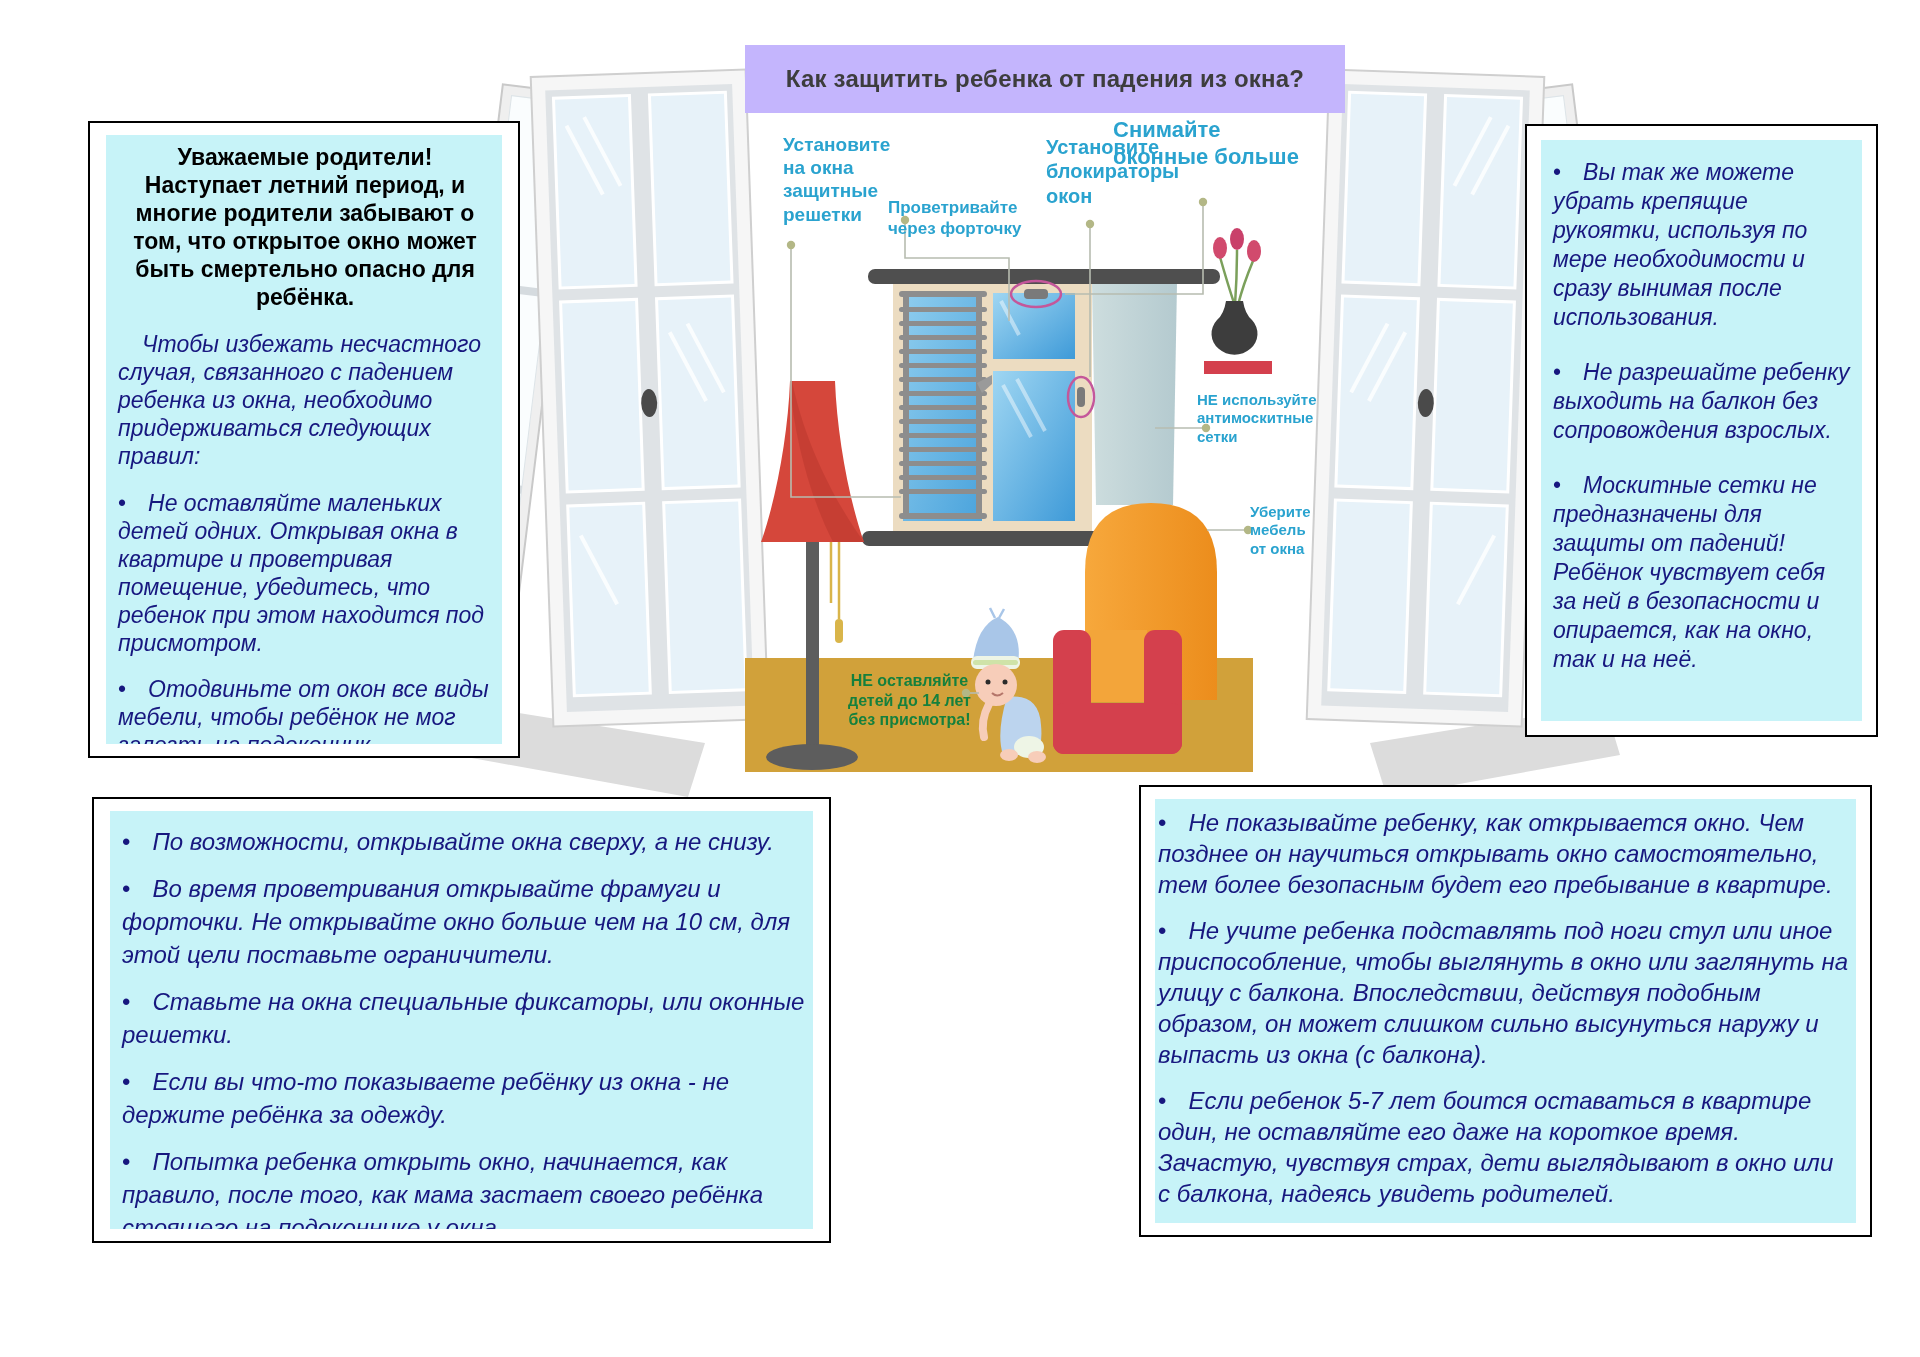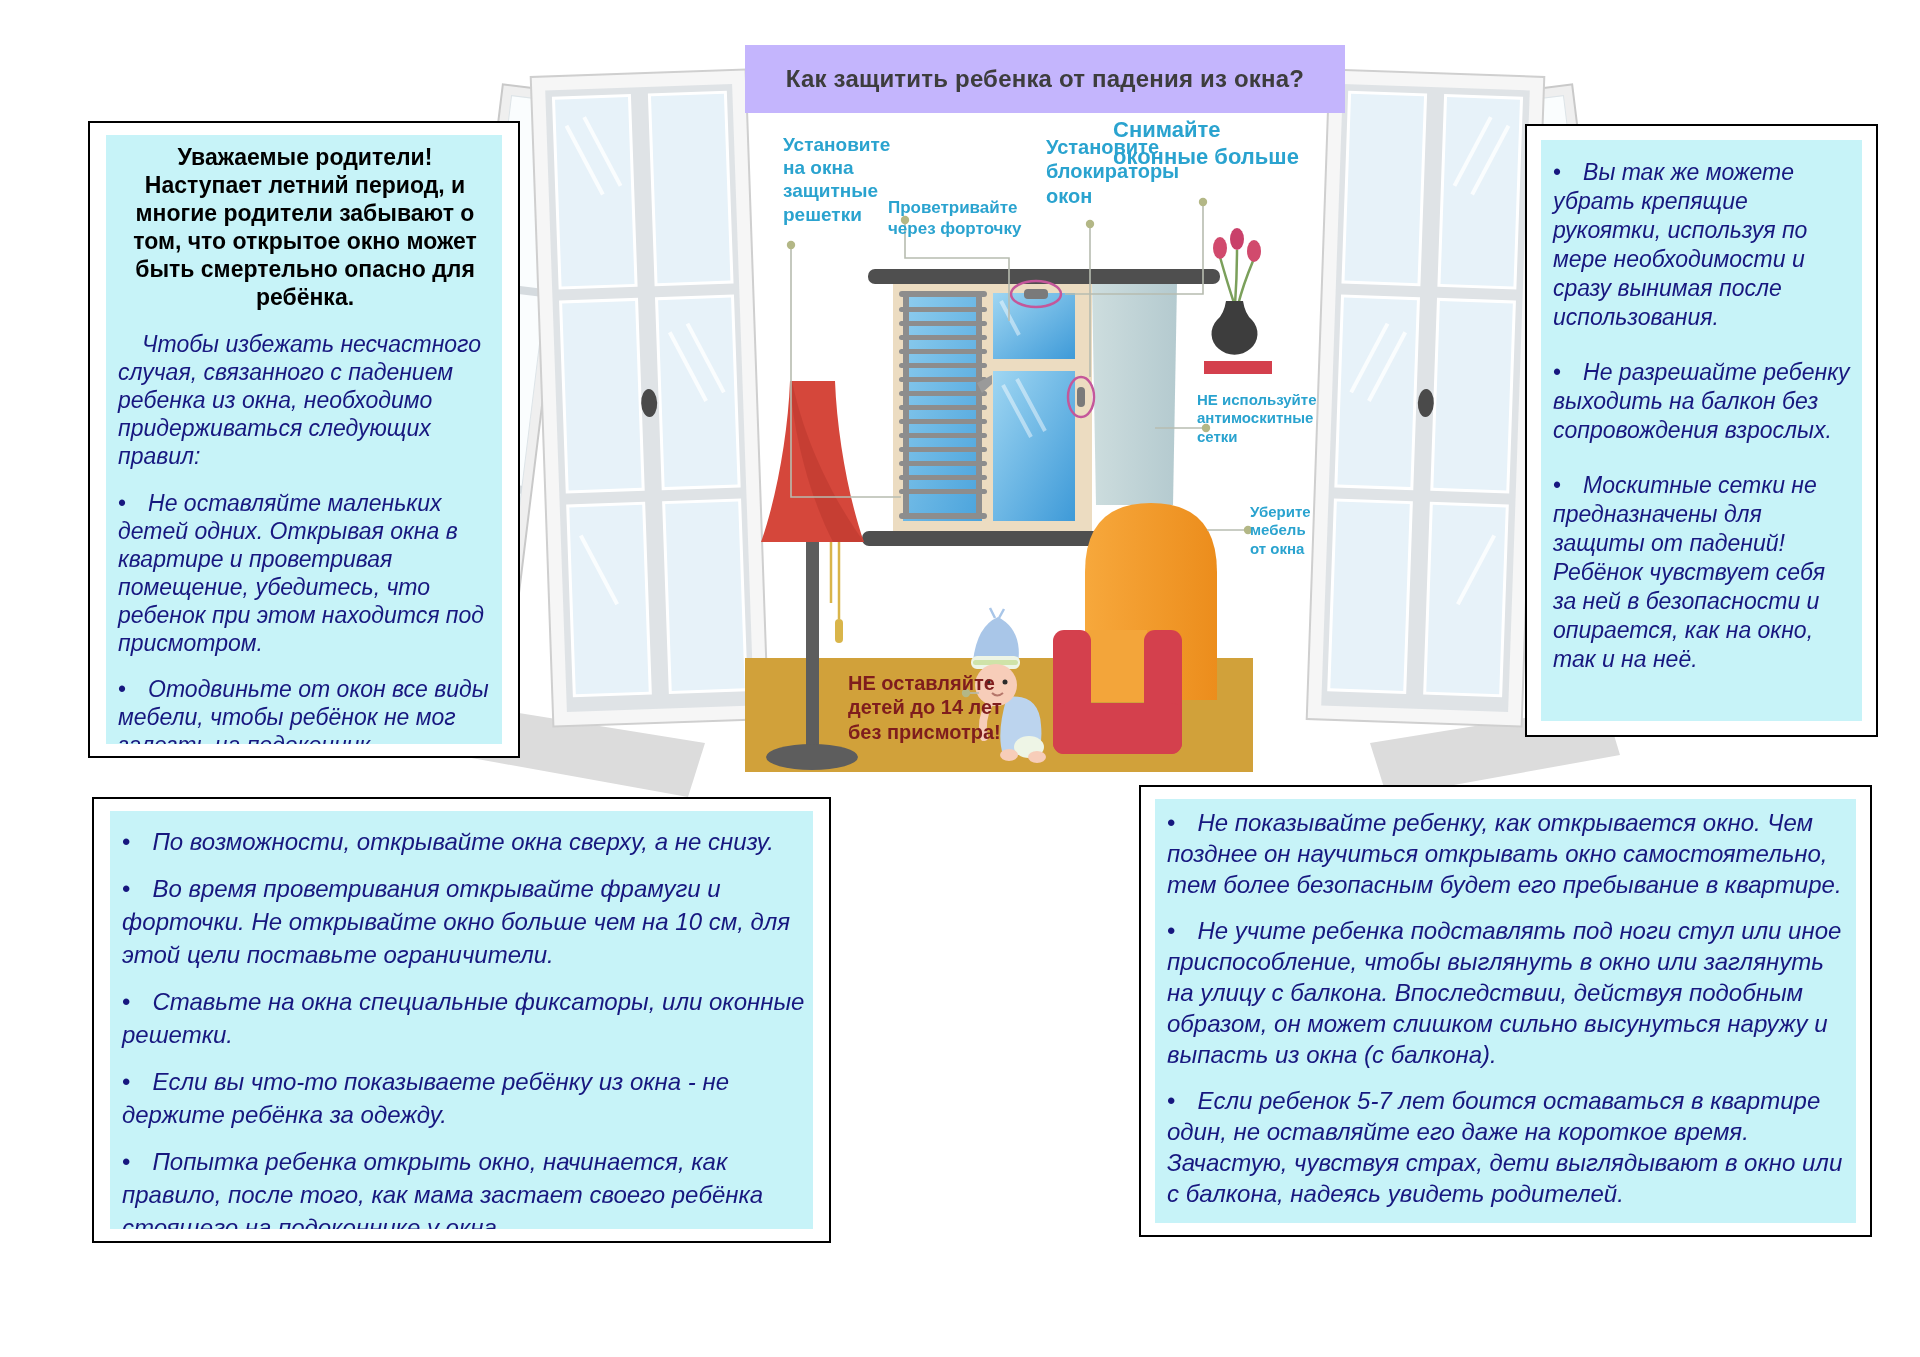--- a/index.html
+++ b/index.html
@@ -13,21 +13,21 @@
             justify-content:center; letter-spacing:.2px; }
   .scene  { position:absolute; left:745px; top:105px; width:600px; height:670px; }
   .scene > svg { position:absolute; left:0; top:0; }
   .slabel { position:absolute; font-weight:700; color:#2aa3cf; white-space:pre-line; line-height:1.22; }
   #lb-grilles    { left:38px;  top:28px;  font-size:19px; }
   #lb-vent       { left:143px; top:58px;  font-size:17px;margin-top:35px; }
   #lb-blockers   { left:301px; top:30px;  font-size:20px; }
   #lb-handles    { left:368px; top:12px;  font-size:22px; }
   #lb-mosquito   { left:452px; top:286px; font-size:15px; }
   #lb-furniture  { left:505px; top:398px; font-size:15px; }
-  #lb-unattended { left:103px; top:566px; font-size:20px; color:#7f1d1d; }
+  #lb-unattended { left:103px; top:566px; font-size:16px; color:#15803d;text-align:center; }
 
   
   .box      { position:absolute; border:2px solid #000; background:#fff; box-sizing:border-box; }
   .box-fill { position:absolute; background:#c7f3f8; color:#17177f; font-style:italic;
               box-sizing:border-box; overflow:hidden; }
   .bullet   { margin:0; }
   .dot      { padding-right:22px; font-style:normal; }
 
   .tl      { left:88px; top:121px; width:432px; height:637px; }
   .tl-fill { left:16px; top:12px; right:16px; bottom:12px; padding:8px 10px 6px 12px;
@@ -41,21 +41,21 @@
   .tr-fill { left:14px; top:14px; right:14px; bottom:14px; padding:18px 8px 8px 12px;
              font-size:23px; line-height:29px; }
   .tr-fill .bullet { margin:0 0 26px; }
 
   .bl      { left:92px; top:797px; width:739px; height:446px; }
   .bl-fill { left:16px; top:12px; right:16px; bottom:12px; padding:14px 4px 6px 12px;
              font-size:24px; line-height:33px; }
   .bl-fill .bullet { margin:0 0 14px; }
 
   .br      { left:1139px; top:785px; width:733px; height:452px; }
-  .br-fill { left:14px; top:12px; right:14px; bottom:12px; padding:8px 6px 6px 12px;
+  .br-fill { left:14px; top:12px; right:14px; bottom:12px; padding:8px 6px 6px 3px;
              font-size:24px; line-height:31px; }
   .br-fill .bullet { margin:0 0 15px; }
 </style>
 </head>
 <body>
 
 <svg class="bgwin" style="left:450px; top:65px;" width="330" height="740" viewBox="0 0 330 740">
   <polygon points="20,640 255,678 238,732 5,690" fill="#dcdcdc"></polygon>
   <g transform="translate(16,22) rotate(7 39 300)">
     <rect width="78" height="600" fill="#efefef" stroke="#c9c9c9" stroke-width="2"></rect>

